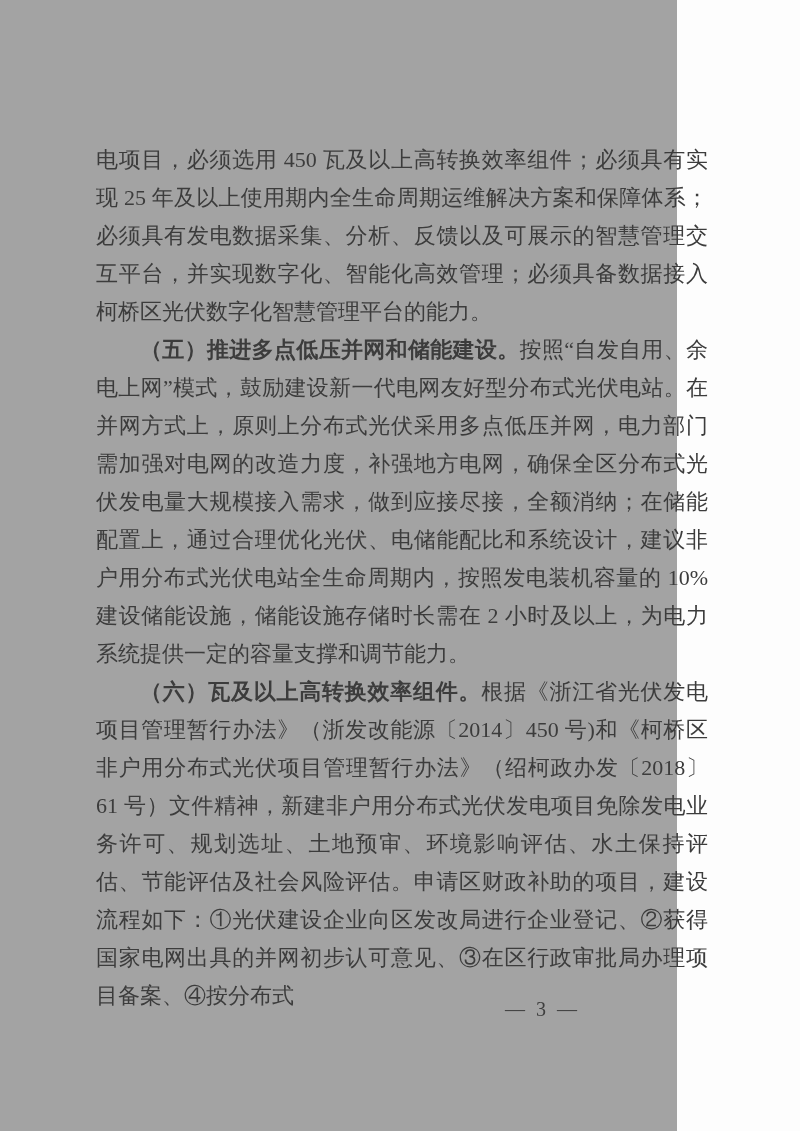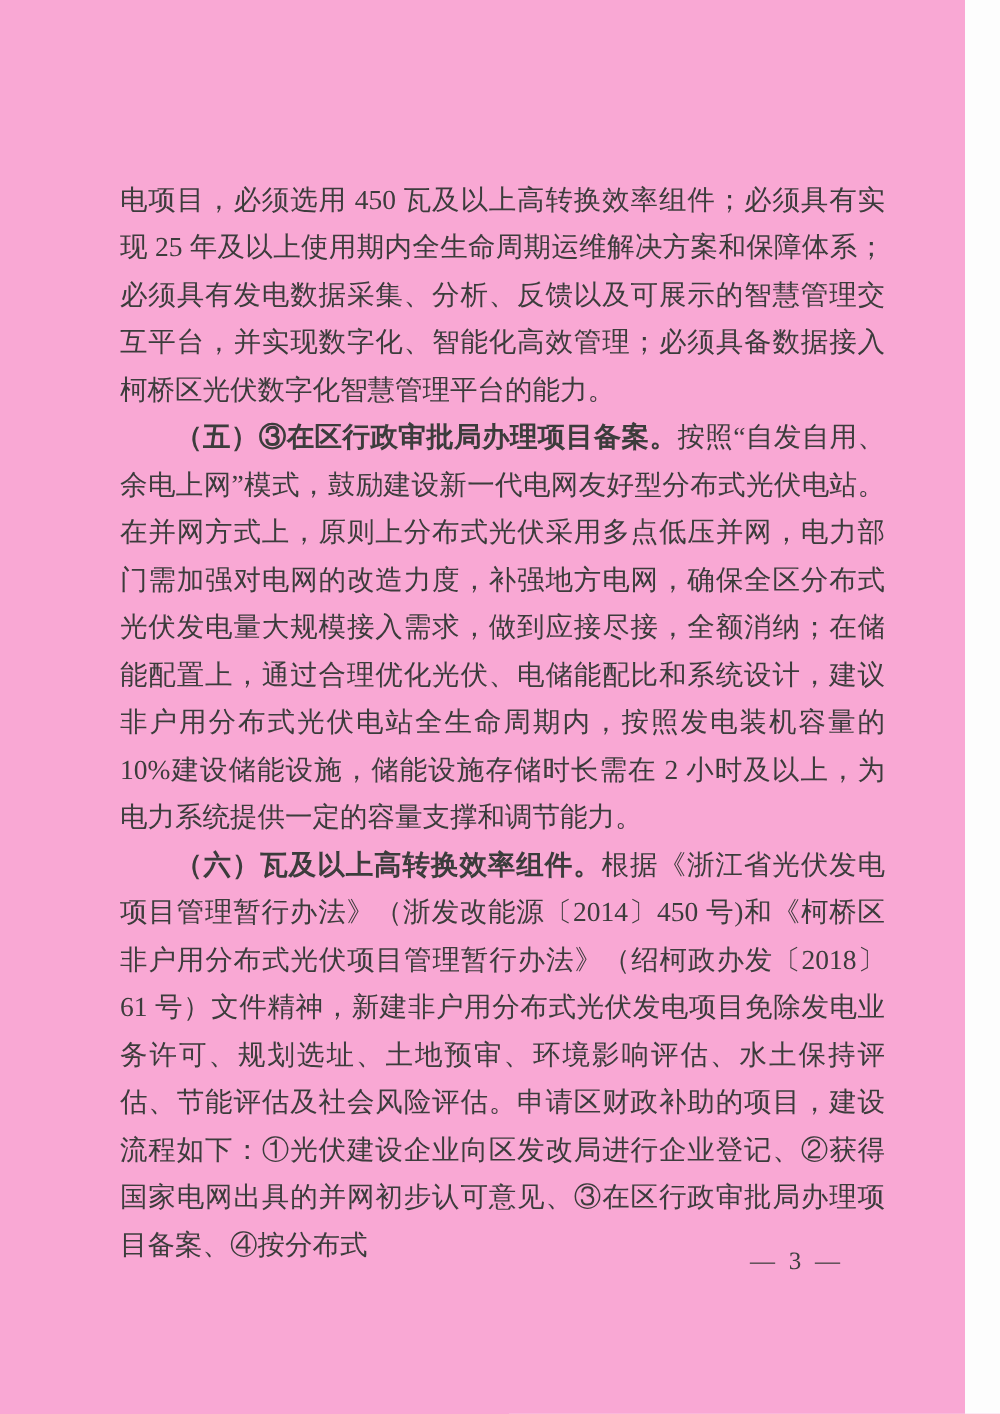--- a/index.html
+++ b/index.html
@@ -11,23 +11,23 @@
     height: 1131px;
     background: #fdfdfd;
     position: relative;
     overflow: hidden;
     font-family: "Liberation Serif", "DejaVu Serif", serif;
   }
   .page {
     position: absolute;
     left: 0;
     top: 0;
-    width: 772px;
+    width: 677px;
     height: 1131px;
-    background: #f9a8d4;
+    background: #a3a3a3;
   }
   .content {
     position: absolute;
     left: 96px;
     top: 141px;
     width: 612px;
     color: #3c3c3c;
     font-size: 22px;
     line-height: 38px;
     text-align: justify;
@@ -58,21 +58,21 @@
 
 <div class="page">
 
   <div class="content">
 
     <p>
       <span class="section-heading"></span><span>电项目，必须选用 450 瓦及以上高转换效率组件；必须具有实现 25 年及以上使用期内全生命周期运维解决方案和保障体系；必须具有发电数据采集、分析、反馈以及可展示的智慧管理交互平台，并实现数字化、智能化高效管理；必须具备数据接入柯桥区光伏数字化智慧管理平台的能力。</span>
     </p>
 
     <p class="indent">
-      <span class="section-heading">（五）③在区行政审批局办理项目备案。</span><span>按照“自发自用、余电上网”模式，鼓励建设新一代电网友好型分布式光伏电站。在并网方式上，原则上分布式光伏采用多点低压并网，电力部门需加强对电网的改造力度，补强地方电网，确保全区分布式光伏发电量大规模接入需求，做到应接尽接，全额消纳；在储能配置上，通过合理优化光伏、电储能配比和系统设计，建议非户用分布式光伏电站全生命周期内，按照发电装机容量的 10%建设储能设施，储能设施存储时长需在 2 小时及以上，为电力系统提供一定的容量支撑和调节能力。</span>
+      <span class="section-heading">（五）推进多点低压并网和储能建设。</span><span>按照“自发自用、余电上网”模式，鼓励建设新一代电网友好型分布式光伏电站。在并网方式上，原则上分布式光伏采用多点低压并网，电力部门需加强对电网的改造力度，补强地方电网，确保全区分布式光伏发电量大规模接入需求，做到应接尽接，全额消纳；在储能配置上，通过合理优化光伏、电储能配比和系统设计，建议非户用分布式光伏电站全生命周期内，按照发电装机容量的 10%建设储能设施，储能设施存储时长需在 2 小时及以上，为电力系统提供一定的容量支撑和调节能力。</span>
     </p>
 
     <p class="indent">
       <span class="section-heading">（六）瓦及以上高转换效率组件。</span><span>根据《浙江省光伏发电项目管理暂行办法》（浙发改能源〔2014〕450 号)和《柯桥区非户用分布式光伏项目管理暂行办法》（绍柯政办发〔2018〕61 号）文件精神，新建非户用分布式光伏发电项目免除发电业务许可、规划选址、土地预审、环境影响评估、水土保持评估、节能评估及社会风险评估。申请区财政补助的项目，建设流程如下：①光伏建设企业向区发改局进行企业登记、②获得国家电网出具的并网初步认可意见、③在区行政审批局办理项目备案、④按分布式</span>
     </p>
 
   </div>
 
   <div class="page-number">— 3 —</div>
 

